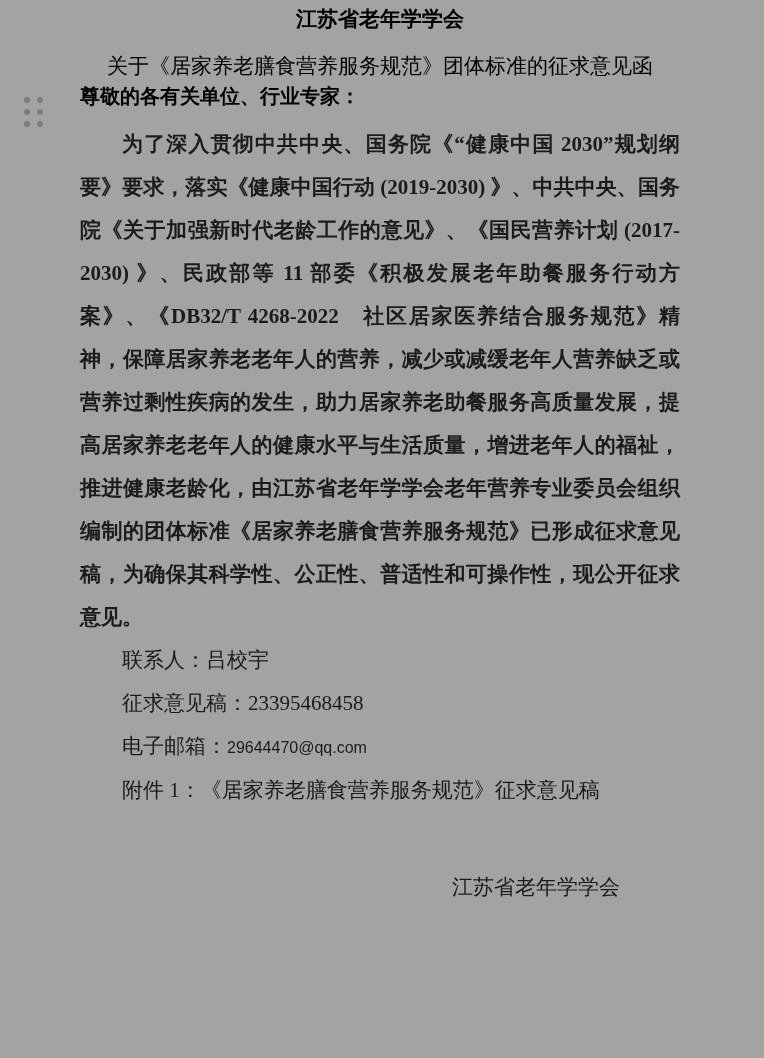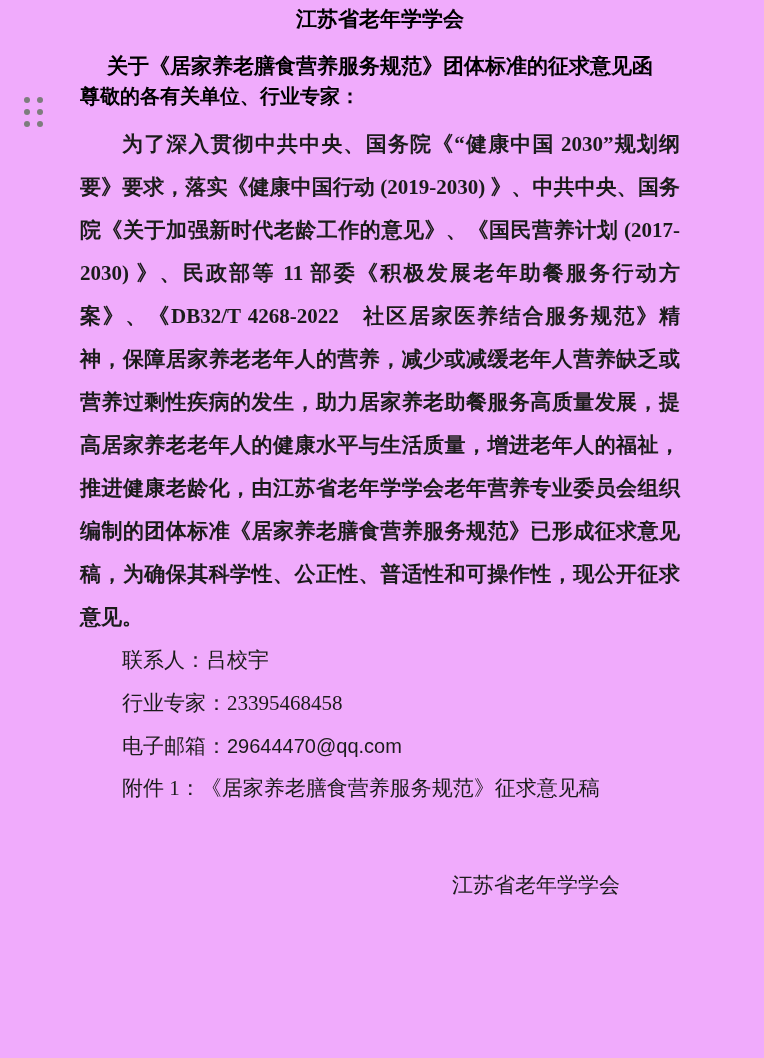--- a/index.html
+++ b/index.html
@@ -1,21 +1,21 @@
 <!DOCTYPE html>
 <html><head>
 <meta charset="utf-8">
 <style>
   * { margin: 0; padding: 0; box-sizing: border-box; }
   html, body { width: 764px; background: #fbfbfb; }
   .page {
     position: relative;
     width: 764px;
     height: 1058px;
-    background: #f0abfc;
+    background: #a3a3a3;
     color: #1b1b1b;
     overflow: hidden;
     font-family: "Liberation Serif", "DejaVu Serif", serif;
     padding: 0 84px 0 80px;
   }
   .dots-icon {
     position: absolute;
     left: 24px;
     top: 97px;
     display: grid;
@@ -36,21 +36,21 @@
     font-family: "Liberation Sans", "DejaVu Sans", sans-serif;
     font-weight: 700;
     font-size: 21px;
     line-height: 26px;
     color: #000;
   }
   .doc-subtitle {
     margin-top: 20px;
     text-align: center;
     font-family: "Liberation Sans", "DejaVu Sans", sans-serif;
-    font-weight: 700;
+    font-weight: 400;
     font-size: 21px;
     line-height: 28px;
     color: #000;
   }
   .greeting {
     margin-top: 3px;
     font-family: "Liberation Sans", "DejaVu Sans", sans-serif;
     font-weight: 700;
     font-size: 20px;
     line-height: 26px;
@@ -64,21 +64,21 @@
     font-weight: bold;
   }
   .body-para.first { margin-top: 14px; }
   .info-line {
     font-size: 21px;
     line-height: 42.8px;
     text-indent: 2em;
   }
   .sans-value {
     font-family: "Liberation Sans", "DejaVu Sans", sans-serif;
-    font-size: 20px;
+    font-size: 16px;
   }
   .signature { margin-top: 54px; font-size: 21px; line-height: 42.8px; }
   .sig-org  { text-align: right; padding-right: 60px; }
 </style>
 </head>
 <body>
 
 <div class="page">
 
   <div class="dots-icon">
@@ -94,21 +94,21 @@
 
   <h2 class="doc-subtitle">关于《居家养老膳食营养服务规范》团体标准的征求意见函</h2>
 
   <p class="greeting">尊敬的各有关单位、行业专家：</p>
 
   <p class="body-para first">为了深入贯彻中共中央、国务院《“健康中国 2030”规划纲要》要求，落实《健康中国行动 (2019-2030) 》、中共中央、国务院《关于加强新时代老龄工作的意见》、《国民营养计划 (2017-2030) 》、民政部等 11 部委《积极发展老年助餐服务行动方案》、《DB32/T 4268-2022　社区居家医养结合服务规范》精神，保障居家养老老年人的营养，减少或减缓老年人营养缺乏或营养过剩性疾病的发生，助力居家养老助餐服务高质量发展，提高居家养老老年人的健康水平与生活质量，增进老年人的福祉，推进健康老龄化，由江苏省老年学学会老年营养专业委员会组织编制的团体标准《居家养老膳食营养服务规范》已形成征求意见稿，为确保其科学性、公正性、普适性和可操作性，现公开征求意见。</p>
 
 
   <p class="info-line"><span>联系人：</span><span>吕校宇</span></p>
 
-  <p class="info-line"><span>行业专家：</span><span>23395468458</span></p>
+  <p class="info-line"><span>征求意见稿：</span><span>23395468458</span></p>
 
   <p class="info-line"><span>电子邮箱：</span><span class="sans-value">29644470@qq.com</span></p>
 
   <p class="info-line"><span>附件 1：</span><span>《居家养老膳食营养服务规范》征求意见稿</span></p>
 
 
   <div class="signature">
     <div class="sig-org">江苏省老年学学会</div>
 
   </div>

